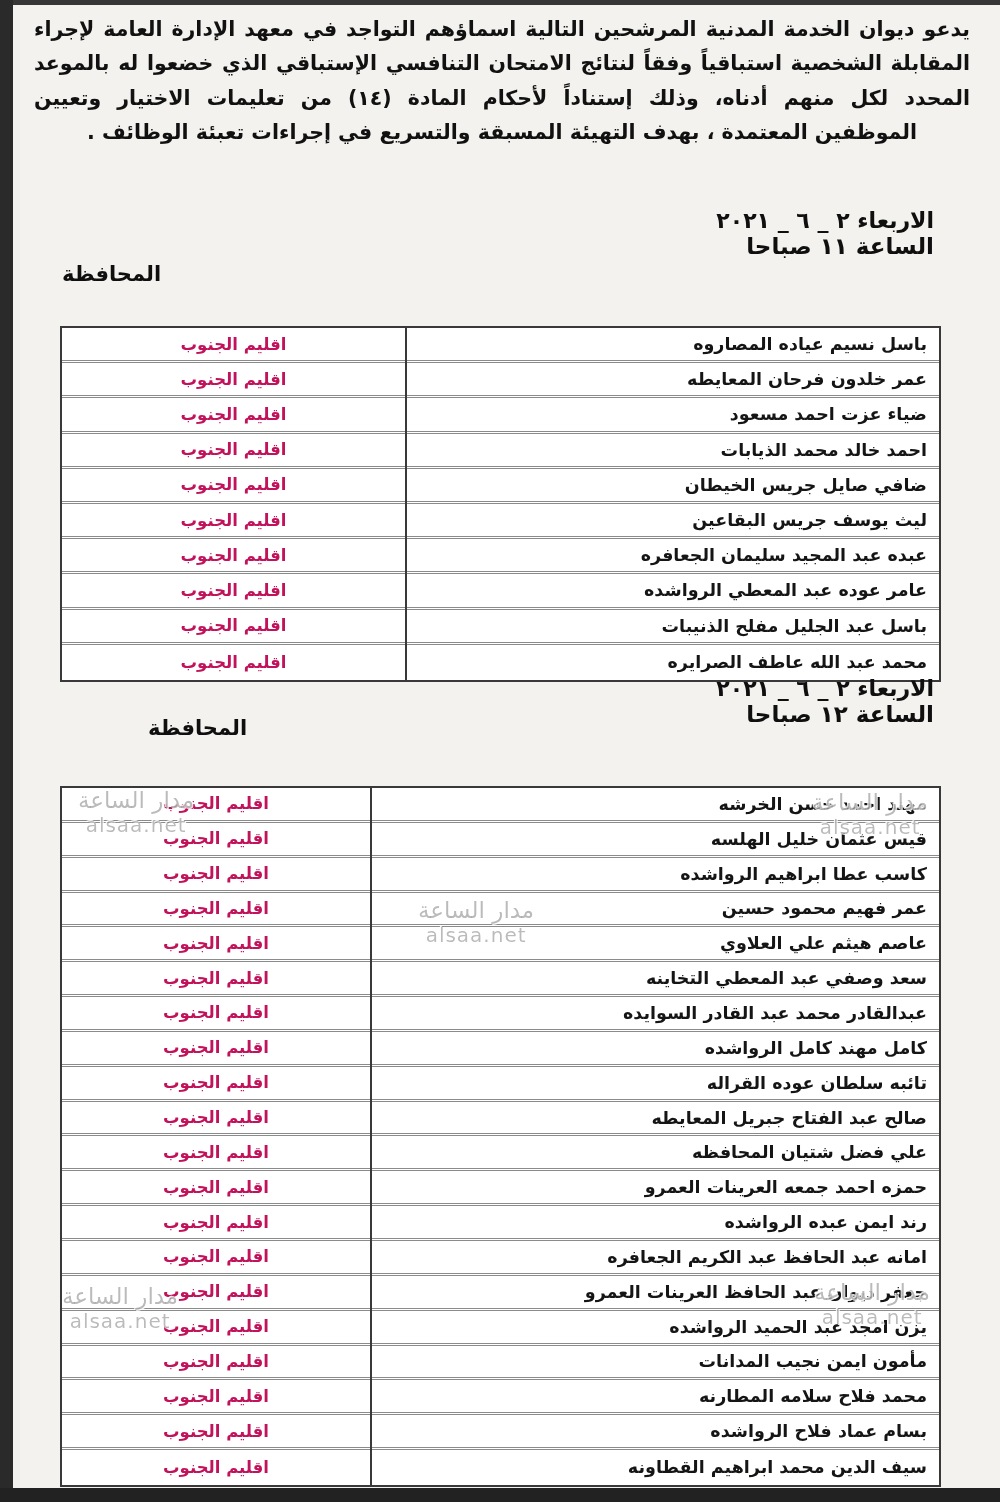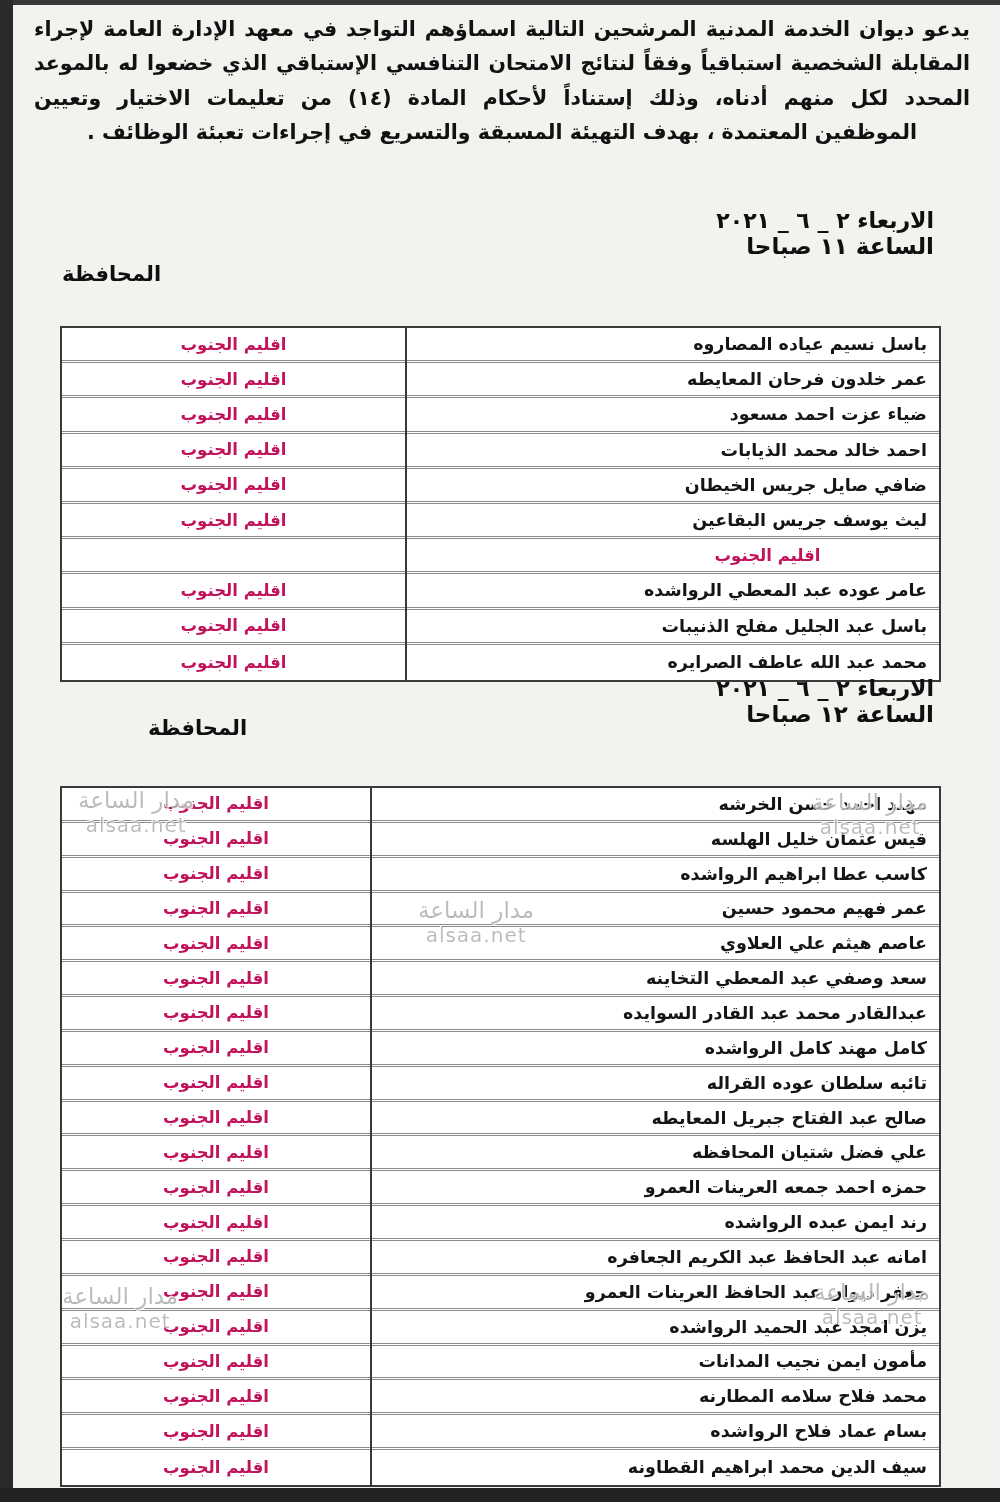--- a/index.html
+++ b/index.html
@@ -105,20 +105,21 @@
     <div class="cell name">ضافي صايل جريس الخيطان</div>
     <div class="cell region">اقليم الجنوب</div>
   </div>
 
   <div class="row">
     <div class="cell name">ليث يوسف جريس البقاعين</div>
     <div class="cell region">اقليم الجنوب</div>
   </div>
 
   <div class="row">
+    <div class="cell name">عبده عبد المجيد سليمان الجعافره</div>
     <div class="cell region">اقليم الجنوب</div>
   </div>
 
   <div class="row">
     <div class="cell name">عامر عوده عبد المعطي الرواشده</div>
     <div class="cell region">اقليم الجنوب</div>
   </div>
 
   <div class="row">
     <div class="cell name">باسل عبد الجليل مفلح الذنيبات</div>

